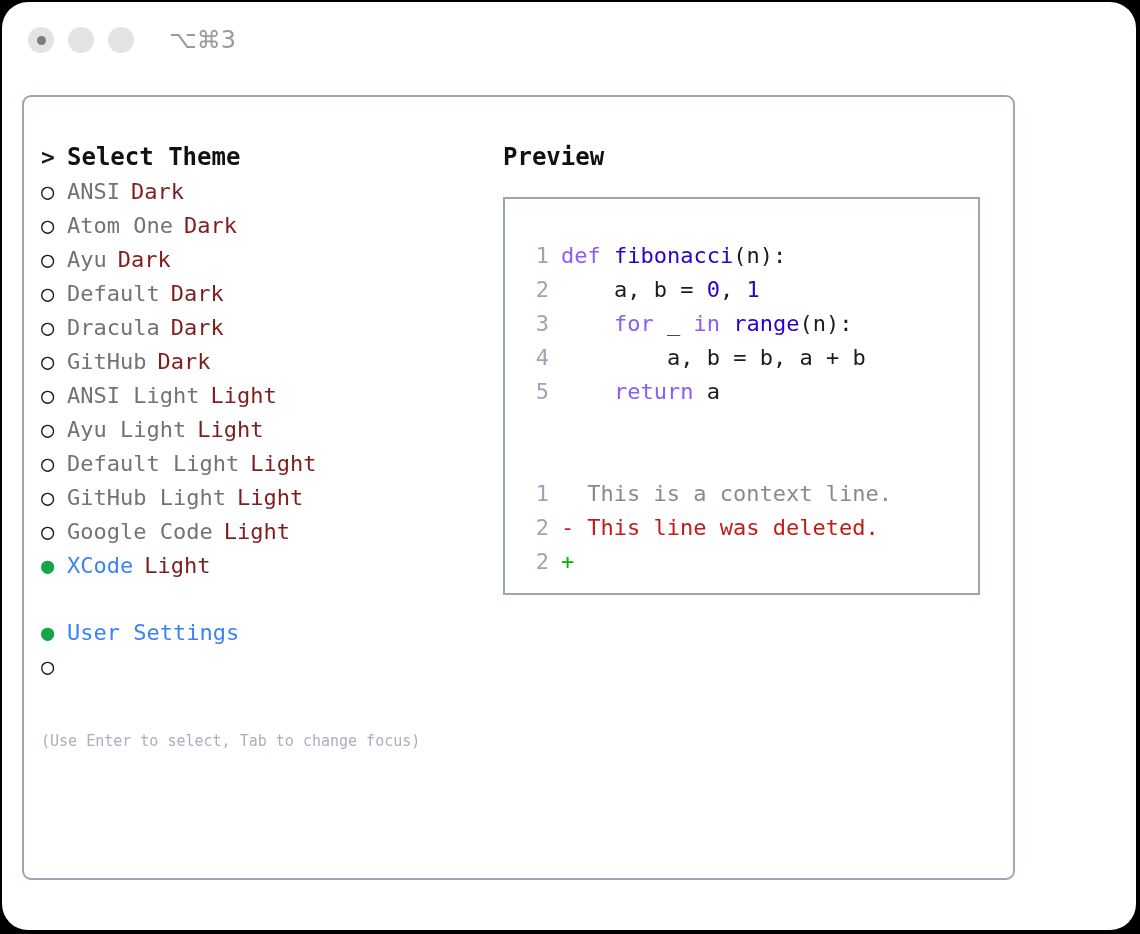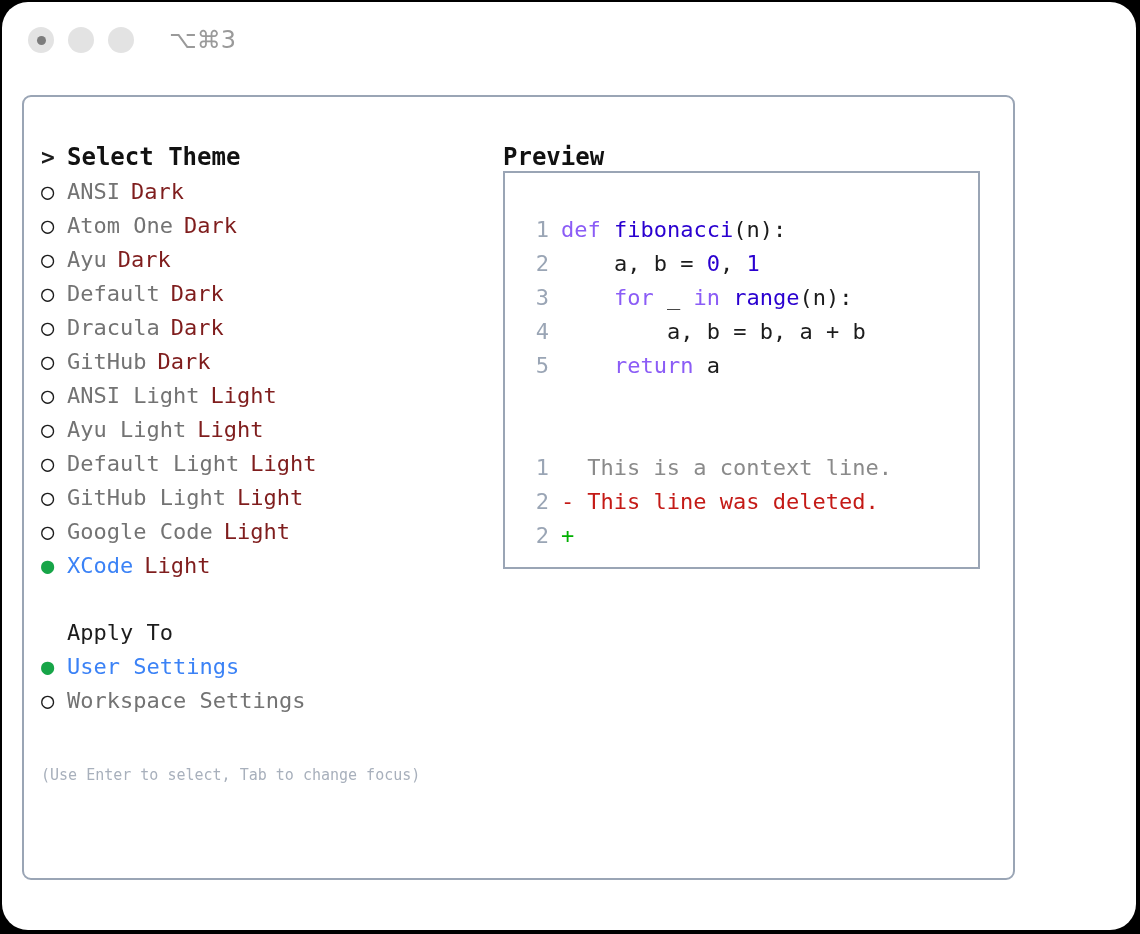--- a/index.html
+++ b/index.html
@@ -144,20 +144,21 @@
   #right-col {
     position: absolute;
     left: 479px;
     top: 46px;
     width: 490px;
   }
   #preview-title {
     font-size: 24px;
     font-weight: bold;
     color: #111111;
+    margin-bottom: 26px;
   }
   #preview-box {
     width: 477px;
     height: 398px;
     border: 2px solid #9aa5b5;
     box-sizing: border-box;
     background: #ffffff;
     padding: 44px 0 0 18px;
   }
   .code-line {
@@ -265,31 +266,26 @@
         <span class="theme-name">Google Code</span>
         <span class="theme-tag">Light</span>
       </div>
       <div class="row selected">
         <span class="marker bullet-filled">●</span>
         <span class="theme-name">XCode</span>
         <span class="theme-tag">Light</span>
       </div>
 
       <div id="apply-to-block">
-        <div class="section-title">
-          <span class="marker blank">○</span>
-          <span>Apply To</span>
-        </div>
         <div class="row selected">
           <span class="marker bullet-filled">●</span>
           <span class="theme-name">User Settings</span>
         </div>
         <div class="row">
           <span class="marker bullet-empty">○</span>
-          <span class="theme-name">Workspace Settings</span>
         </div>
       </div>
 
       <div id="hint">(Use Enter to select, Tab to change focus)</div>
     </div>
 
     <div id="right-col">
       <div id="preview-title">Preview</div>
 
       <div id="preview-box">

